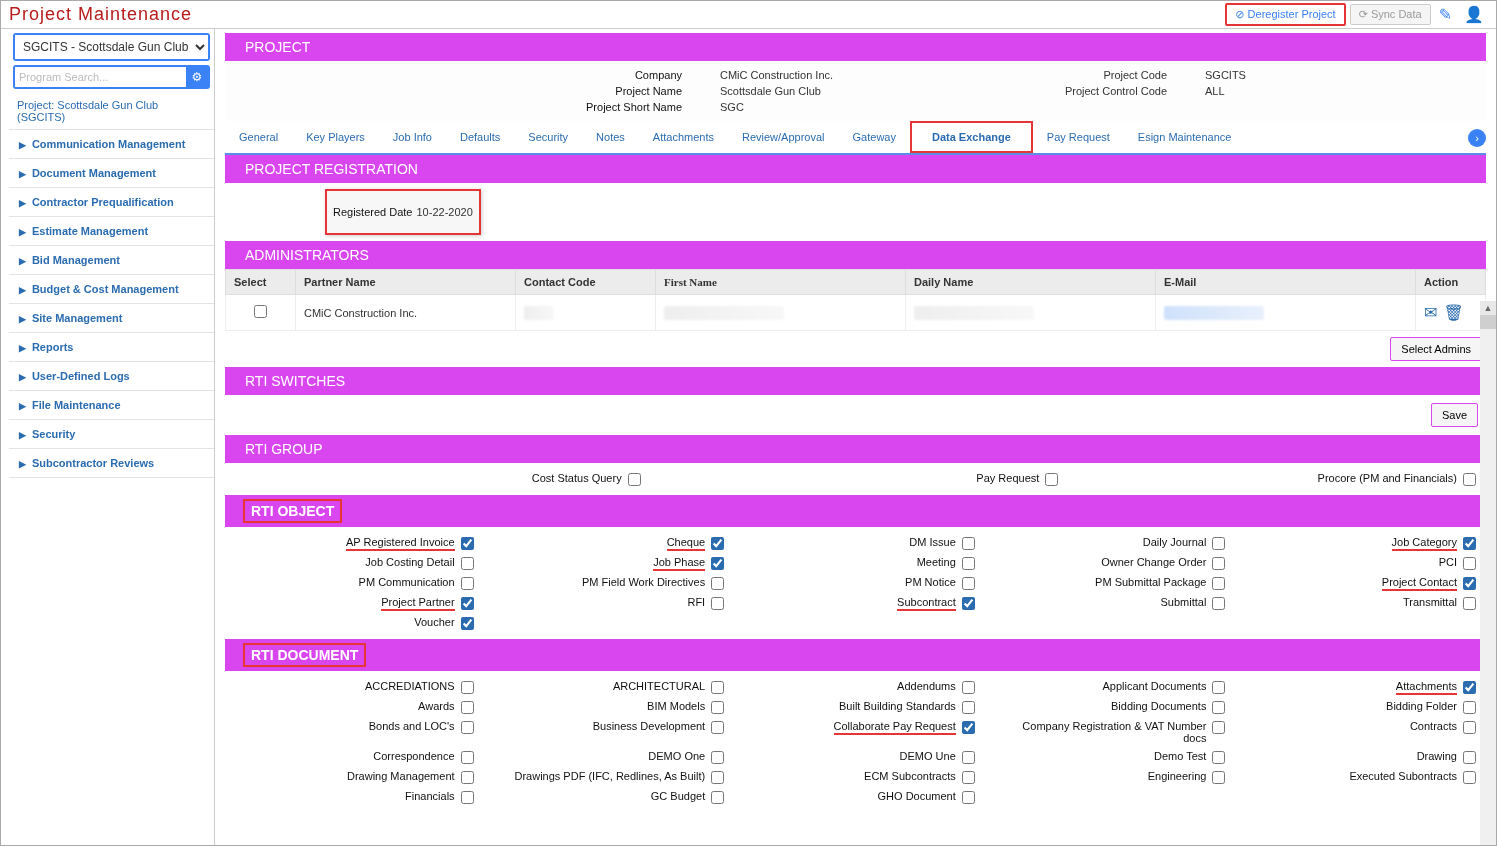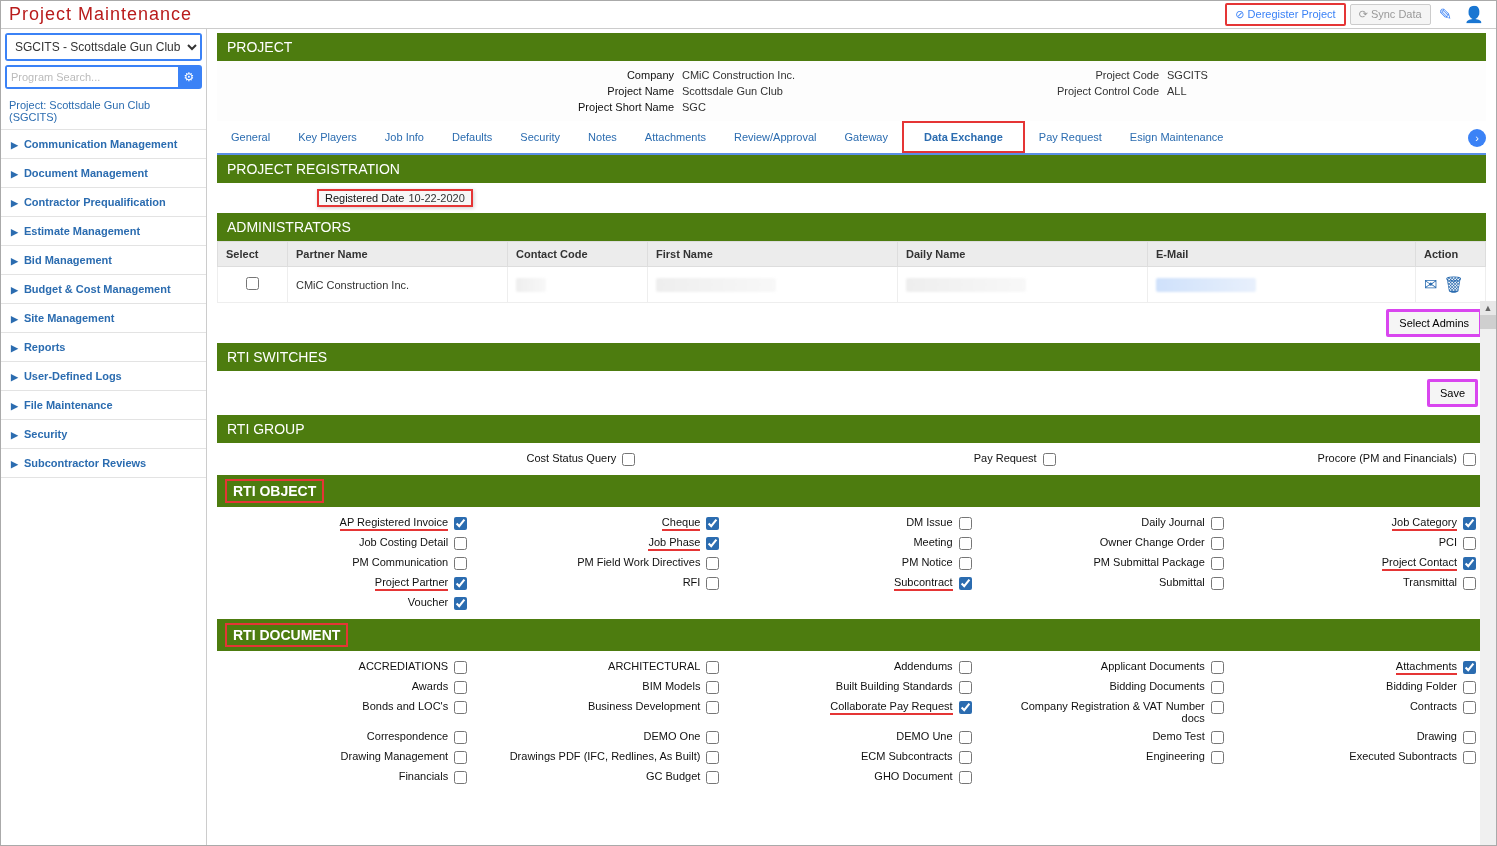--- a/index.html
+++ b/index.html
@@ -3,54 +3,54 @@
 <meta charset="utf-8">
 <style>
 *{box-sizing:border-box;margin:0;padding:0;font-family:Arial,Helvetica,sans-serif;}
 body{background:#fff;font-size:12px;color:#333;border:1px solid #aaa;width:1497px;height:846px;overflow:hidden;position:relative;}
 .topbar{height:28px;display:flex;align-items:center;border-bottom:1px solid #ccc;padding:0 8px;}
 .logo{font-family:"Segoe UI Light",Arial;font-size:18px;color:#b91c1c;letter-spacing:1px;}
 .topbar-right{margin-left:auto;display:flex;gap:4px;align-items:center;}
 .btn-deregister{border:2px solid #e53535;padding:3px 8px;color:#3b82f6;font-size:11px;cursor:pointer;border-radius:2px;background:#fff;}
 .btn-sync{border:1px solid #ccc;padding:3px 8px;color:#999;font-size:11px;border-radius:2px;background:#f5f5f5;}
 .icon-btn{color:#3b82f6;font-size:16px;cursor:pointer;padding:0 4px;}
-.layout{display:flex;height:calc(100% - 28px);}
+.layout{display:flex;height:calc(100% - 28px);margin-left:8px;}
 .sidebar{width:206px;border-right:1px solid #ccc;}
 .project-sel{margin:4px;border:2px solid #3b82f6;border-radius:3px;}
 .project-sel select{width:100%;border:none;padding:4px;font-size:12px;color:#333;background:#fff;}
 .search-row{margin:4px;border:2px solid #3b82f6;border-radius:3px;display:flex;justify-content:space-between;}
 .search-row input{flex:1;border:none;padding:4px;font-size:11px;outline:none;}
 .search-row input::placeholder{color:#bbb;}
 .search-row .gear{width:22px;background:#3b82f6;color:#fff;display:flex;align-items:center;justify-content:center;cursor:pointer;}
 .proj-label{padding:6px 8px;color:#2b6cb0;font-size:11px;border-bottom:1px solid #e3e3e3;}
 .nav-item{padding:8px 10px;border-bottom:1px solid #e3e3e3;color:#2b6cb0;font-size:11px;cursor:pointer;font-weight:bold;}
 .nav-item .caret{color:#2b6cb0;margin-right:6px;font-size:9px;}
 .main{flex:1;overflow:hidden;position:relative;}
 .main-inner{position:absolute;left:10px;right:10px;top:4px;bottom:0;overflow:auto;}
-.bluebar{background:#4d7c0f;color:#fff;padding:6px 10px;font-size:14px;}
+.bluebar{background:#d946ef;color:#fff;padding:6px 20px;font-size:14px;}
 .info-block{padding:8px 10px 4px;background:#fdfdfd;}
-.info-row{display:flex;margin-bottom:4px;font-size:11px;}
+.info-row{display:flex;margin-bottom:4px;font-size:11px;gap:30px;}
 .info-left{width:660px;}
 .info-lbl{width:455px;text-align:right;padding-right:8px;color:#111;}
 .info-val{color:#333;}
 .info-lbl2{width:280px;text-align:right;padding-right:8px;}
 .tabs{display:flex;background:#fff;border-bottom:2px solid #5a8ee6;position:relative;}
 .tab{padding:10px 14px;color:#2b6cb0;font-size:11px;cursor:pointer;white-space:nowrap;}
 .tab.active{border:2px solid #e53535;font-weight:bold;padding:8px 20px;}
 .tabs .scroll-right{position:absolute;right:0;top:8px;width:18px;height:18px;background:#3b82f6;color:#fff;border-radius:50%;display:flex;align-items:center;justify-content:center;font-size:11px;cursor:pointer;}
 .reg-row{padding:6px 0;}
-.reg-box{display:inline-block;margin-left:100px;border:2px solid #e53535;padding:1px 6px;font-size:11px;background:#f7f7f7;box-shadow:1px 1px 4px rgba(0,0,0,0.2);}
+.reg-box{display:inline-block;margin-left:100px;border:2px solid #e53535;padding:15px 6px;font-size:11px;background:#f7f7f7;box-shadow:1px 1px 4px rgba(0,0,0,0.2);}
 .reg-box .lbl{color:#111;margin-right:4px;}
 .table{width:100%;border-collapse:collapse;font-size:11px;}
 .table th{background:#ececec;border:1px solid #ddd;padding:6px 8px;text-align:left;color:#333;font-weight:bold;}
 .table td{border:1px solid #eee;padding:8px;}
 .blurred{background:linear-gradient(90deg,#eee,#f8f8f8);height:14px;border-radius:2px;filter:blur(1px);}
 .blurred.blue{background:linear-gradient(90deg,#cfe1fb,#e8f0fc);}
 .action-cell{color:#2b6cb0;font-size:16px;display:flex;gap:6px;}
-.btn-outline{float:right;margin:6px 4px;border:3px solid #d946ef;background:#f5f5f5;padding:5px 10px;font-size:11px;cursor:pointer;border-radius:2px;}
+.btn-outline{float:right;margin:6px 4px;border:1px solid #d946ef;background:#f5f5f5;padding:5px 10px;font-size:11px;cursor:pointer;border-radius:2px;}
 .save-row{padding:2px 4px;overflow:hidden;}
 .checkgrid{display:grid;grid-template-columns:repeat(5,1fr);padding:6px 4px;}
 .check-item{display:flex;align-items:flex-start;justify-content:flex-end;padding:3px 6px;font-size:11px;}
 .check-item .lbl{text-align:right;padding-right:6px;color:#111;}
 .check-item input{margin-top:1px;accent-color:#2b6cb0;}
 .ul-red{border-bottom:2px solid #e53535;padding-bottom:1px;}
 .hdr-highlight{display:inline-block;border:2px solid #e53535;padding:2px 6px;margin:-2px;font-weight:bold;}
 .scrollbar-stub{position:absolute;right:0;top:286px;width:16px;height:560px;background:#f0f0f0;}
 .scrollbar-stub .thumb{position:absolute;top:0;width:100%;height:14px;background:#cfcfcf;}
 .scrollbar-stub .arrow{position:absolute;width:100%;height:14px;background:#e8e8e8;color:#666;text-align:center;font-size:9px;line-height:14px;}
@@ -152,21 +152,21 @@
         </span>
       </div>
 
       <div class="bluebar">ADMINISTRATORS</div>
       <table class="table">
         <thead>
             <tr>
           <th style="width:70px;">Select</th>
           <th style="width:220px;">Partner Name</th>
           <th style="width:140px;">Contact Code</th>
-          <th style="width:250px;">First Name</th>
+          <th style="width:250px;font-family:Liberation Serif, serif;">First Name</th>
           <th style="width:250px;">Daily Name</th>
           <th>E-Mail</th>
           <th style="width:70px;">Action</th>
         </tr>
           </thead>
         <tbody>
             <tr>
           <td style="text-align:center;"><input type="checkbox" style=""></td>
           <td>CMiC Construction Inc.</td>
           <td>

